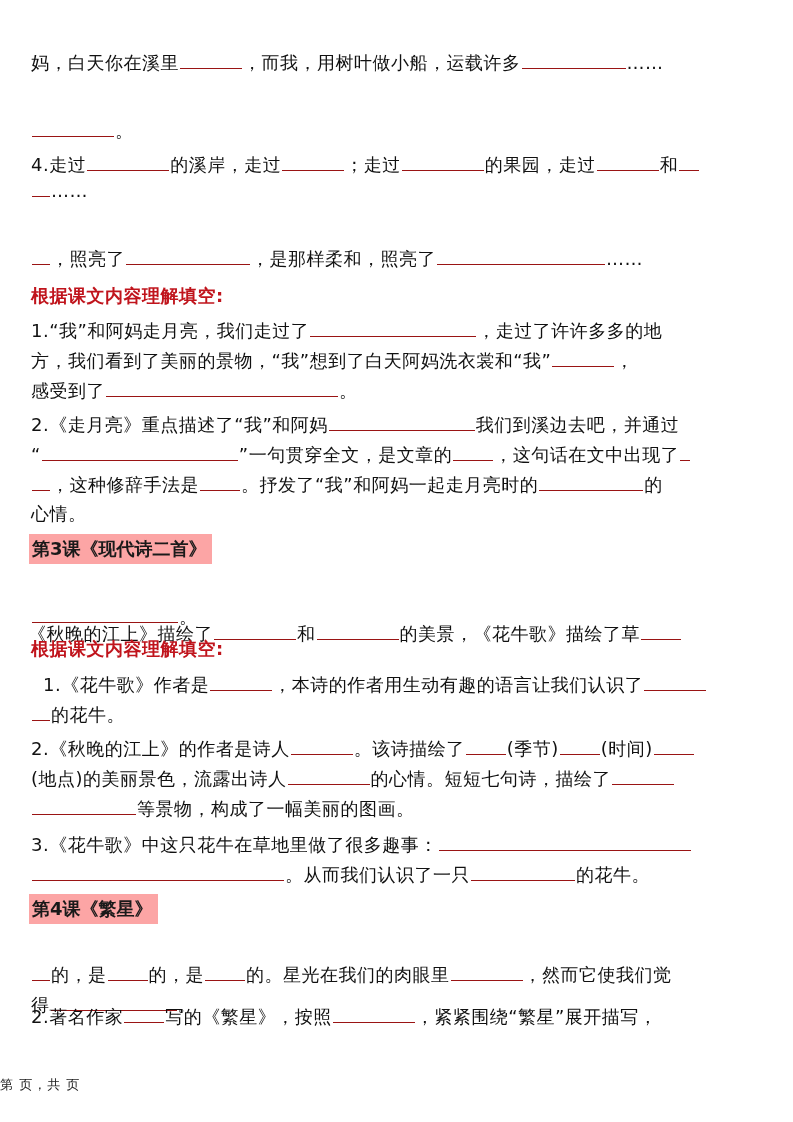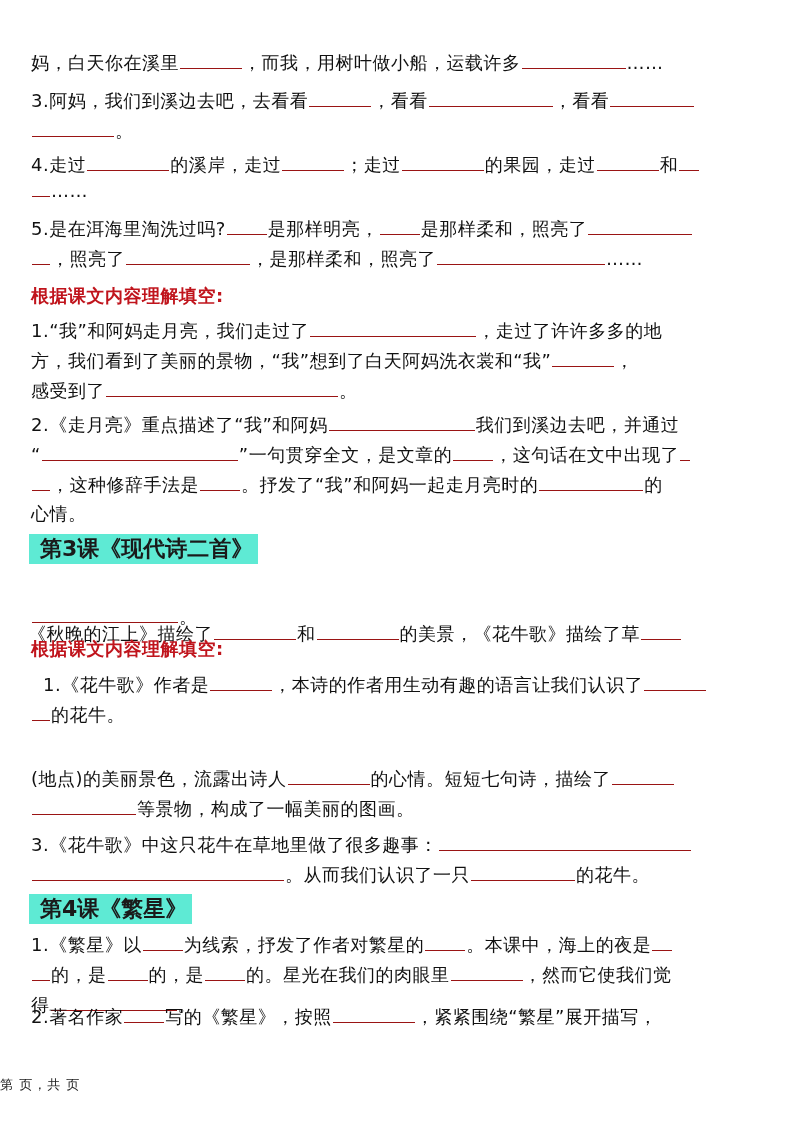--- a/index.html
+++ b/index.html
@@ -43,25 +43,25 @@
       left: 31px;
       font-size: 18px;
       font-weight: bold;
       color: #c0141c;
       line-height: 24px;
       letter-spacing: 0.5px;
     }
     .lesson-heading {
       position: absolute;
       left: 29px;
-      font-size: 22px;
+      font-size: 18px;
       font-weight: bold;
       color: #1a1a1a;
-      background: #5eead4;
-      padding: 3px 5px 3px 11px;
+      background: #fca5a5;
+      padding: 3px 5px 3px 3px;
       line-height: 24px;
     }
     .footer {
       position: absolute;
       top: 1076px;
       left: 0;
       width: 793px;
       font-size: 13px;
       color: #222;
       letter-spacing: 1px;
@@ -69,37 +69,31 @@
   </style>
 </head>
 <body>
 
 <div class="page">
 
   <div class="line" style="top:50px;">
     <span>妈，白天你在溪里</span><span class="blank" style="width:62px"></span><span>，而我，用树叶做小船，运载许多</span><span class="blank" style="width:104px"></span><span>……</span>
   </div>
 
-  <div class="line" style="top:88px;">
-    <span>3.阿妈，我们到溪边去吧，去看看</span><span class="blank" style="width:62px"></span><span>，看看</span><span class="blank" style="width:124px"></span><span>，看看</span><span class="blank" style="width:84px"></span>
-  </div>
   <div class="line" style="top:118px;">
     <span class="blank" style="width:82px"></span><span>。</span>
   </div>
 
   <div class="line" style="top:152px;">
     <span>4.走过</span><span class="blank" style="width:82px"></span><span>的溪岸，走过</span><span class="blank" style="width:62px"></span><span>；走过</span><span class="blank" style="width:82px"></span><span>的果园，走过</span><span class="blank" style="width:62px"></span><span>和</span><span class="blank" style="width:20px"></span>
   </div>
   <div class="line" style="top:178px;">
     <span class="blank" style="width:18px"></span><span>……</span>
   </div>
 
-  <div class="line" style="top:216px;">
-    <span>5.是在洱海里淘洗过吗?</span><span class="blank" style="width:40px"></span><span>是那样明亮，</span><span class="blank" style="width:40px"></span><span>是那样柔和，照亮了</span><span class="blank" style="width:104px"></span>
-  </div>
   <div class="line" style="top:246px;">
     <span class="blank" style="width:18px"></span><span>，照亮了</span><span class="blank" style="width:124px"></span><span>，是那样柔和，照亮了</span><span class="blank" style="width:168px"></span><span>……</span>
   </div>
 
   <div class="red-heading" style="top:284px;">根据课文内容理解填空:</div>
 
   <div class="line" style="top:318px;">
     <span>1.“我”和阿妈走月亮，我们走过了</span><span class="blank" style="width:166px"></span><span>，走过了许许多多的地</span>
   </div>
   <div class="line" style="top:348px;">
@@ -133,39 +127,39 @@
 
   <div class="red-heading" style="top:637px;">根据课文内容理解填空:</div>
 
   <div class="line" style="top:672px;margin-left:12px;">
     <span>1.《花牛歌》作者是</span><span class="blank" style="width:62px"></span><span>，本诗的作者用生动有趣的语言让我们认识了</span><span class="blank" style="width:62px"></span>
   </div>
   <div class="line" style="top:702px;">
     <span class="blank" style="width:18px"></span><span>的花牛。</span>
   </div>
 
+  <div class="line" style="top:736px;">
+    <span>2.《秋晚的江上》的作者是诗人</span><span class="blank" style="width:62px"></span><span>。该诗描绘了</span><span class="blank" style="width:40px"></span><span>(季节)</span><span class="blank" style="width:40px"></span><span>(时间)</span><span class="blank" style="width:40px"></span>
+  </div>
   <div class="line" style="top:766px;">
     <span>(地点)的美丽景色，流露出诗人</span><span class="blank" style="width:82px"></span><span>的心情。短短七句诗，描绘了</span><span class="blank" style="width:62px"></span>
   </div>
   <div class="line" style="top:796px;">
     <span class="blank" style="width:104px"></span><span>等景物，构成了一幅美丽的图画。</span>
   </div>
 
   <div class="line" style="top:832px;">
     <span>3.《花牛歌》中这只花牛在草地里做了很多趣事：</span><span class="blank" style="width:252px"></span>
   </div>
   <div class="line" style="top:862px;">
     <span class="blank" style="width:252px"></span><span>。从而我们认识了一只</span><span class="blank" style="width:104px"></span><span>的花牛。</span>
   </div>
 
   <div class="lesson-heading" style="top:894px;">第4课《繁星》</div>
 
-  <div class="line" style="top:932px;">
-    <span>1.《繁星》以</span><span class="blank" style="width:40px"></span><span>为线索，抒发了作者对繁星的</span><span class="blank" style="width:40px"></span><span>。本课中，海上的夜是</span><span class="blank" style="width:20px"></span>
-  </div>
   <div class="line" style="top:962px;">
     <span class="blank" style="width:18px"></span><span>的，是</span><span class="blank" style="width:40px"></span><span>的，是</span><span class="blank" style="width:40px"></span><span>的。星光在我们的肉眼里</span><span class="blank" style="width:72px"></span><span>，然而它使我们觉</span>
   </div>
   <div class="line" style="top:992px;">
     <span>得</span><span class="blank" style="width:126px"></span><span>。</span>
   </div>
 
   <div class="line" style="top:1004px;">
     <span>2.著名作家</span><span class="blank" style="width:40px"></span><span>写的《繁星》，按照</span><span class="blank" style="width:82px"></span><span>，紧紧围绕“繁星”展开描写，</span>
   </div>

